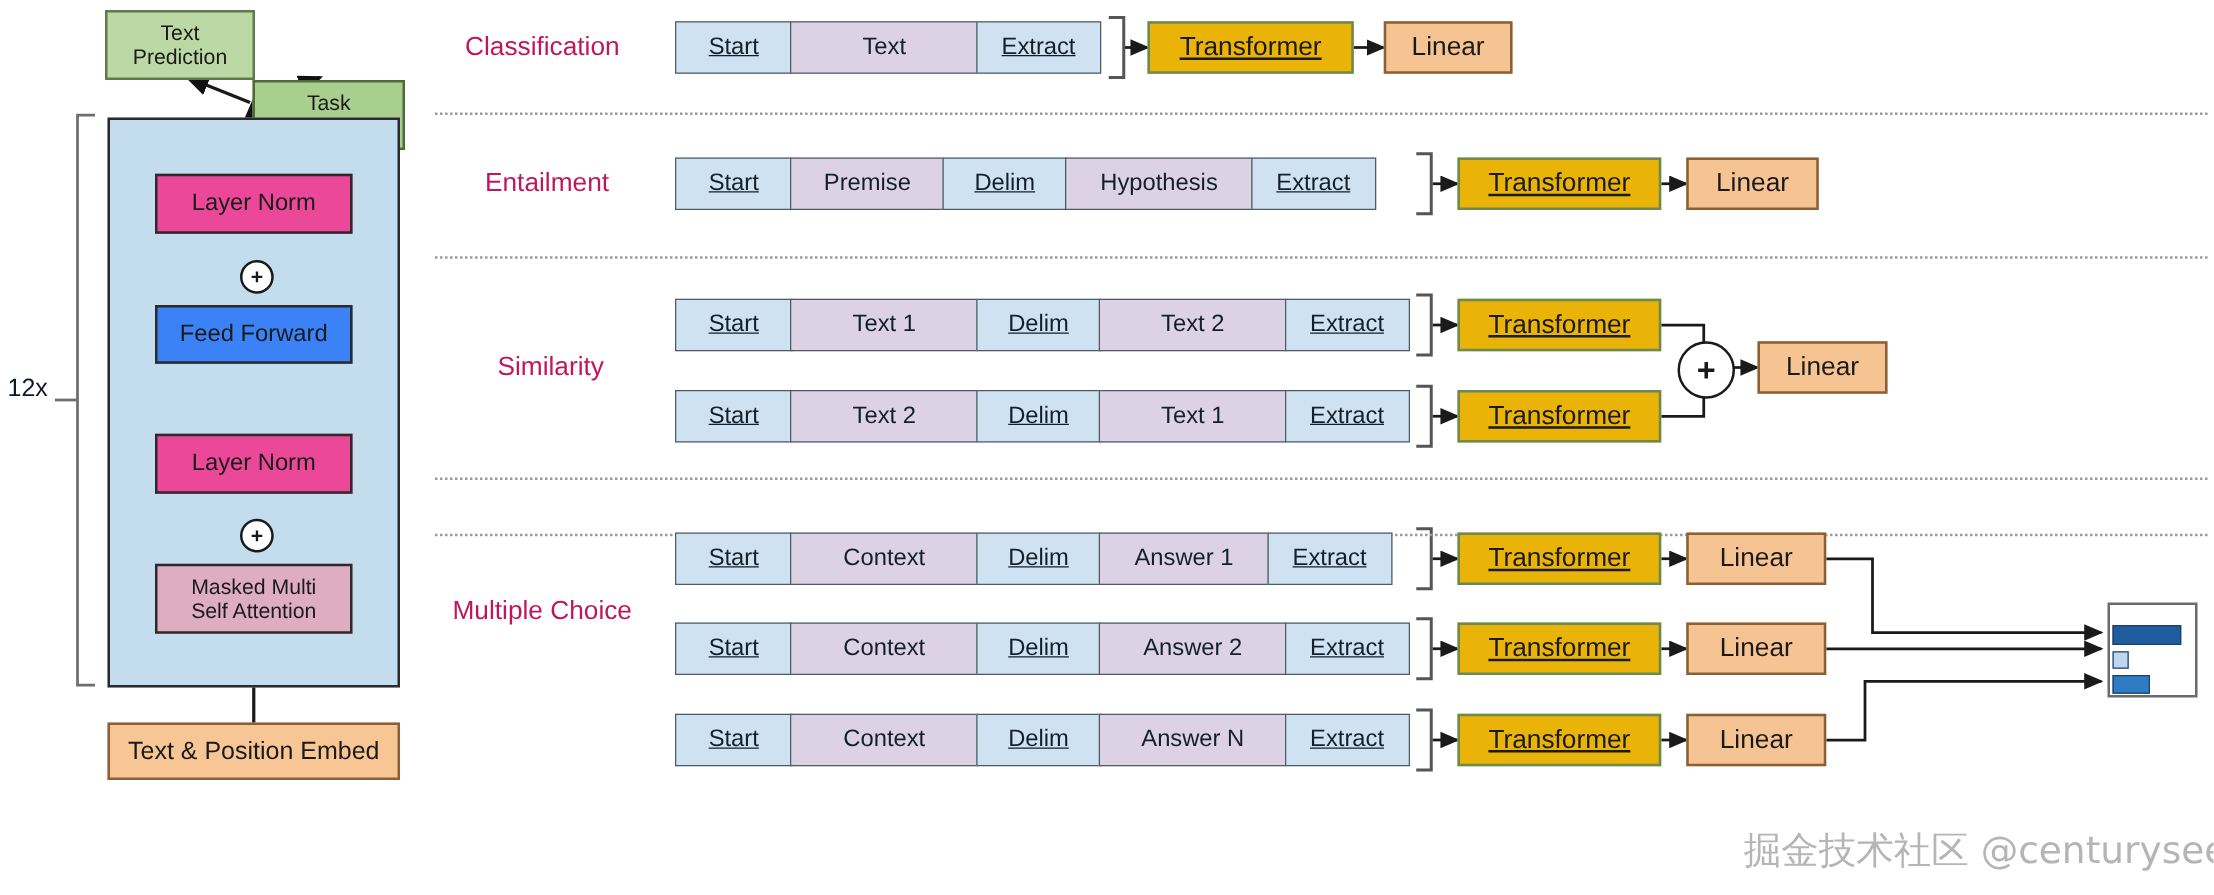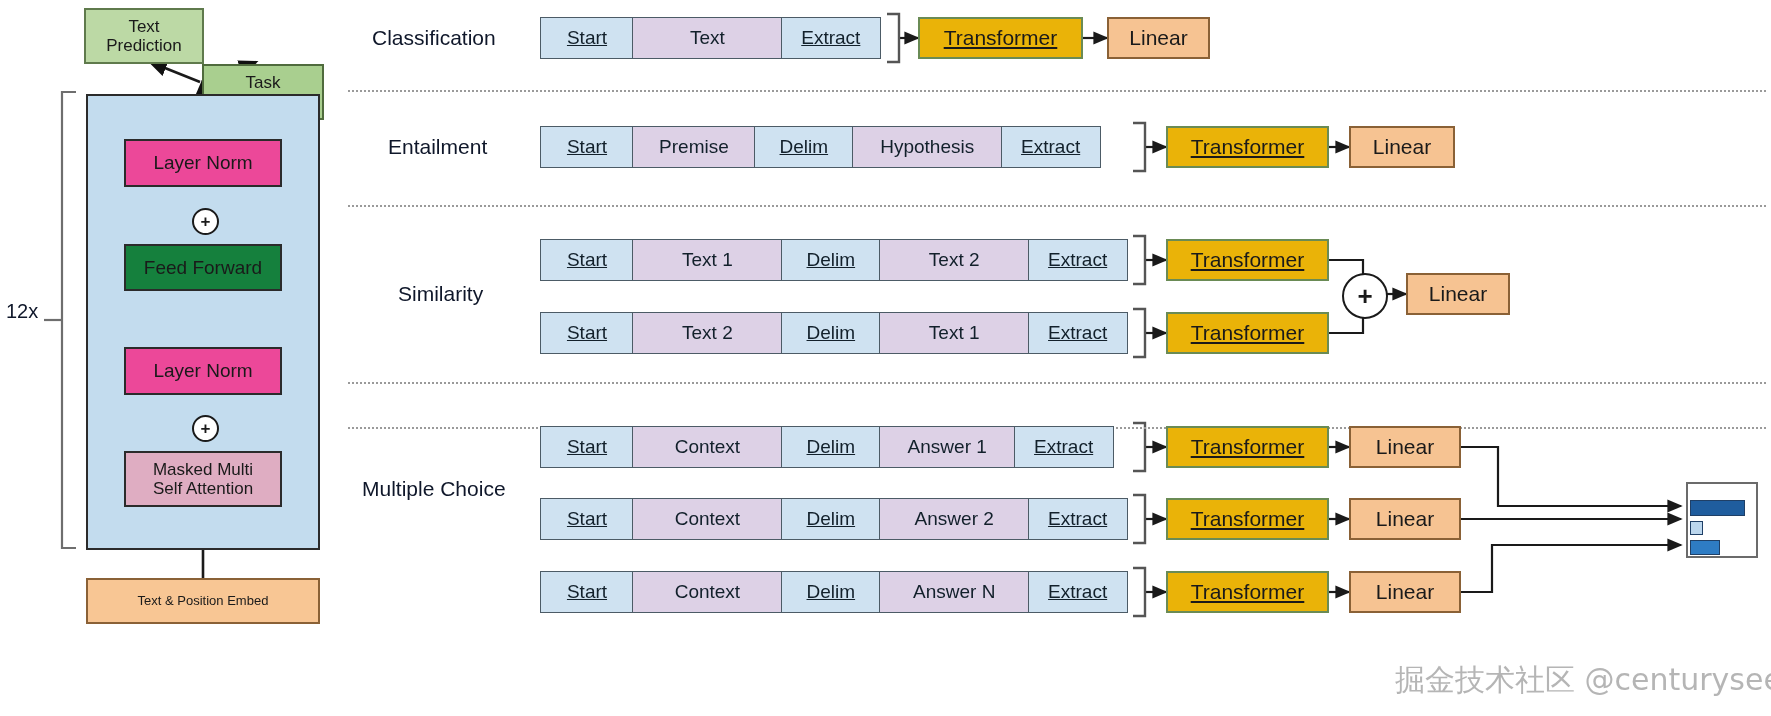--- a/index.html
+++ b/index.html
@@ -27,42 +27,42 @@
     text-align:center;
     line-height:1.12;
     white-space:pre-line;
   }
 
   
   .c-green-l{background:#bcd9a5;border-color:#5f7a4c;}
   .c-green-d{background:#a9cf8f;border-color:#4f6b3d;}
   .c-green-tf{background:#eab308;border-color:#6a8b55;text-decoration:underline;}
   .c-purple{background:#ec4899;border-color:#2b2b2b;}
-  .c-yellow{background:#15803d;border-color:#2b2b2b;}
+  .c-yellow{background:#3b82f6;border-color:#2b2b2b;}
   .c-pink{background:#dfadc2;border-color:#2b2b2b;}
   .c-orange{background:#f6c392;border-color:#8a6136;}
   .c-orange-emb{background:#f8c694;border-color:#8a6136;}
   .c-blue-body{background:#c3dcee;border-color:#2b2b2b;}
   .c-tok-blue{background:#cfe2f1;border-color:#4c5b66;text-decoration:underline;}
   .c-tok-purple{background:#ddd1e6;border-color:#4c5b66;}
 
   
   #left-head{
     position:absolute;left:84px;top:8px;width:240px;height:56px;
   }
   #left-head .blk{position:relative;height:100%;font-size:17px;}
 
   
   #wires{position:absolute;left:0;top:0;width:1771px;height:716px;pointer-events:none;}
 
   
   .task-label{
     position:absolute;
     font-size:21px;
-    color:#0f172a;
+    color:#be185d;
     white-space:nowrap;
   }
 
   
   .strip{
     position:absolute;
     display:flex;
     height:42px;
     box-sizing:border-box;
   }
@@ -220,21 +220,21 @@
 
   <div class="blk c-yellow" style="left:124px;top:244px;width:158px;height:47px;font-size:19px;">Feed Forward</div>
 
   <div class="blk c-purple" style="left:124px;top:347px;width:158px;height:48px;font-size:19px;">Layer Norm</div>
 
   <div class="plus" style="left:192px;top:415px;width:23px;height:23px;">+</div>
 
   <div class="blk c-pink" style="left:124px;top:451px;width:158px;height:56px;font-size:17px;">Masked Multi
 Self Attention</div>
 
-  <div class="blk c-orange-emb" style="left:86px;top:578px;width:234px;height:46px;font-size:13px;">Text &amp; Position Embed</div>
+  <div class="blk c-orange-emb" style="left:86px;top:578px;width:234px;height:46px;font-size:20px;">Text &amp; Position Embed</div>
 
   <div id="twelve-x">12x</div>
 
   <div class="sep" style="left:348px;top:90px;width:1418px;"></div>
   <div class="sep" style="left:348px;top:205px;width:1418px;"></div>
   <div class="sep" style="left:348px;top:382px;width:1418px;"></div>
   <div class="sep" style="left:348px;top:427px;width:1418px;"></div>
 
   <div class="task-label" style="left:372px;top:26px;">Classification</div>
 

